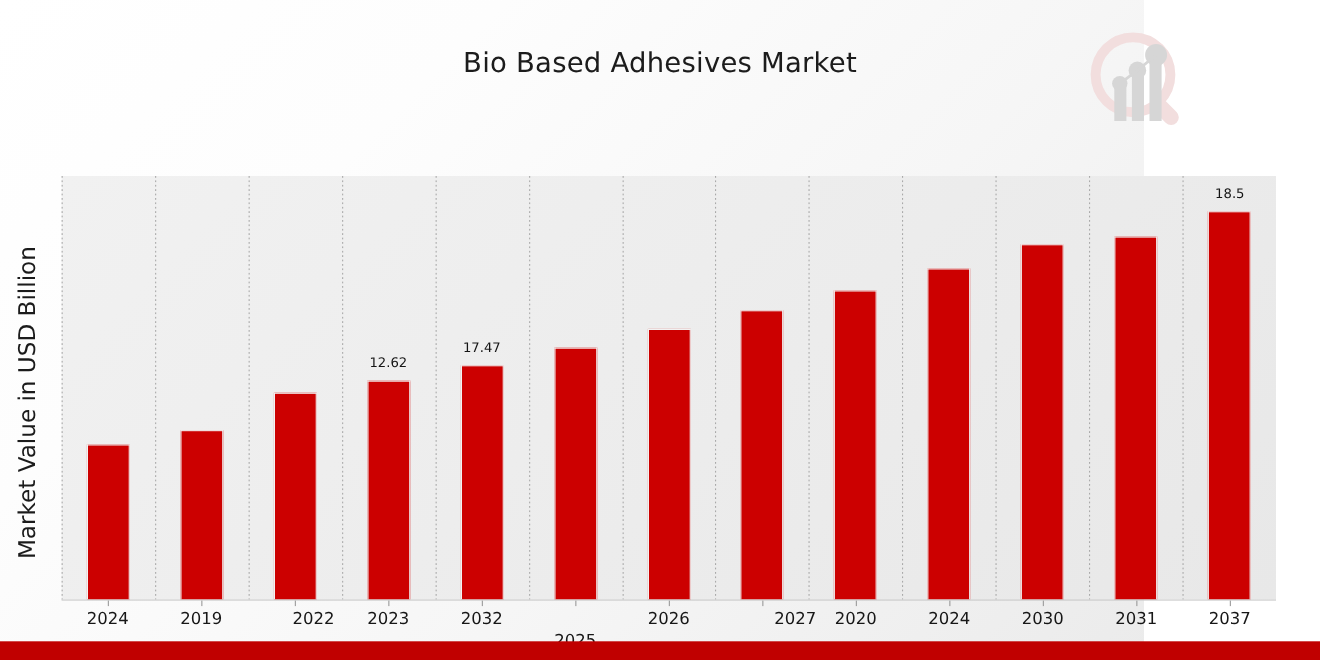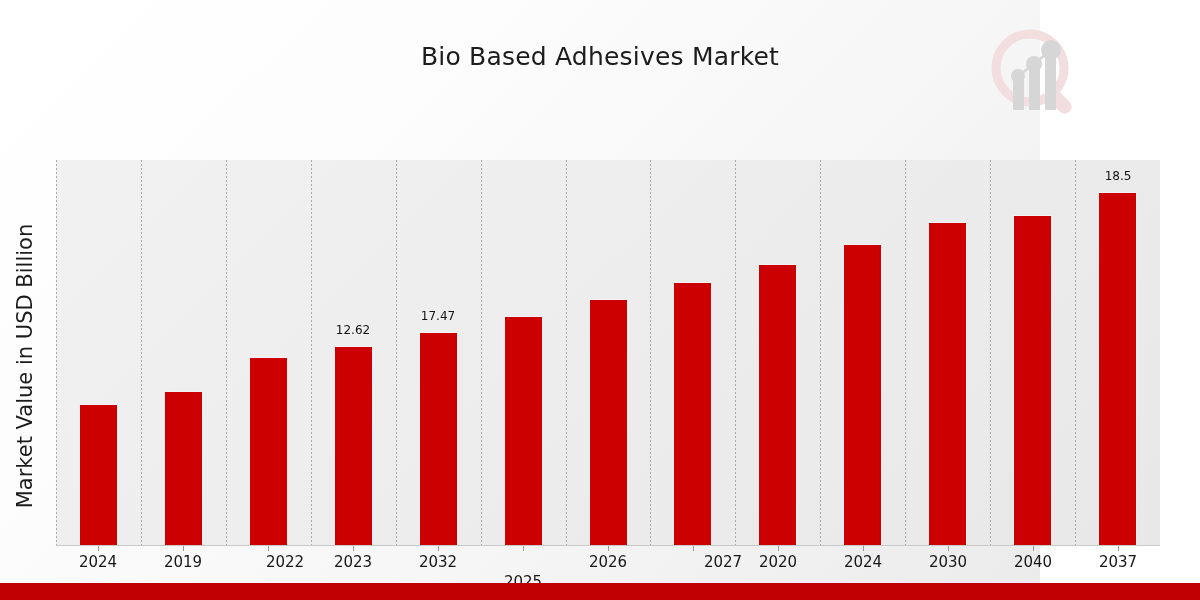--- a/index.html
+++ b/index.html
@@ -138,20 +138,20 @@
       <div class="xtick-label" style="left: 568px;">2026</div>
       <div class="tick" style="left: 693px;"></div>
       <div class="xtick-label" style="left: 683px;">2027</div>
       <div class="tick" style="left: 778px;"></div>
       <div class="xtick-label" style="left: 738px;">2020</div>
       <div class="tick" style="left: 863px;"></div>
       <div class="xtick-label" style="left: 823px;">2024</div>
       <div class="tick" style="left: 948px;"></div>
       <div class="xtick-label" style="left: 908px; text-align: center;">2030</div>
       <div class="tick" style="left: 1033px;"></div>
-      <div class="xtick-label" style="left: 993px;">2040</div>
+      <div class="xtick-label" style="left: 993px;">2031</div>
       <div class="bar-label" style="left: 1078px; top: 169px;">18.5</div>
       <div class="tick" style="left: 1118px;"></div>
       <div class="xtick-label" style="left: 1078px;">2037</div>
     </div>
 
   <div id="footer-bar"></div>
 </div>
 
 </body></html>

